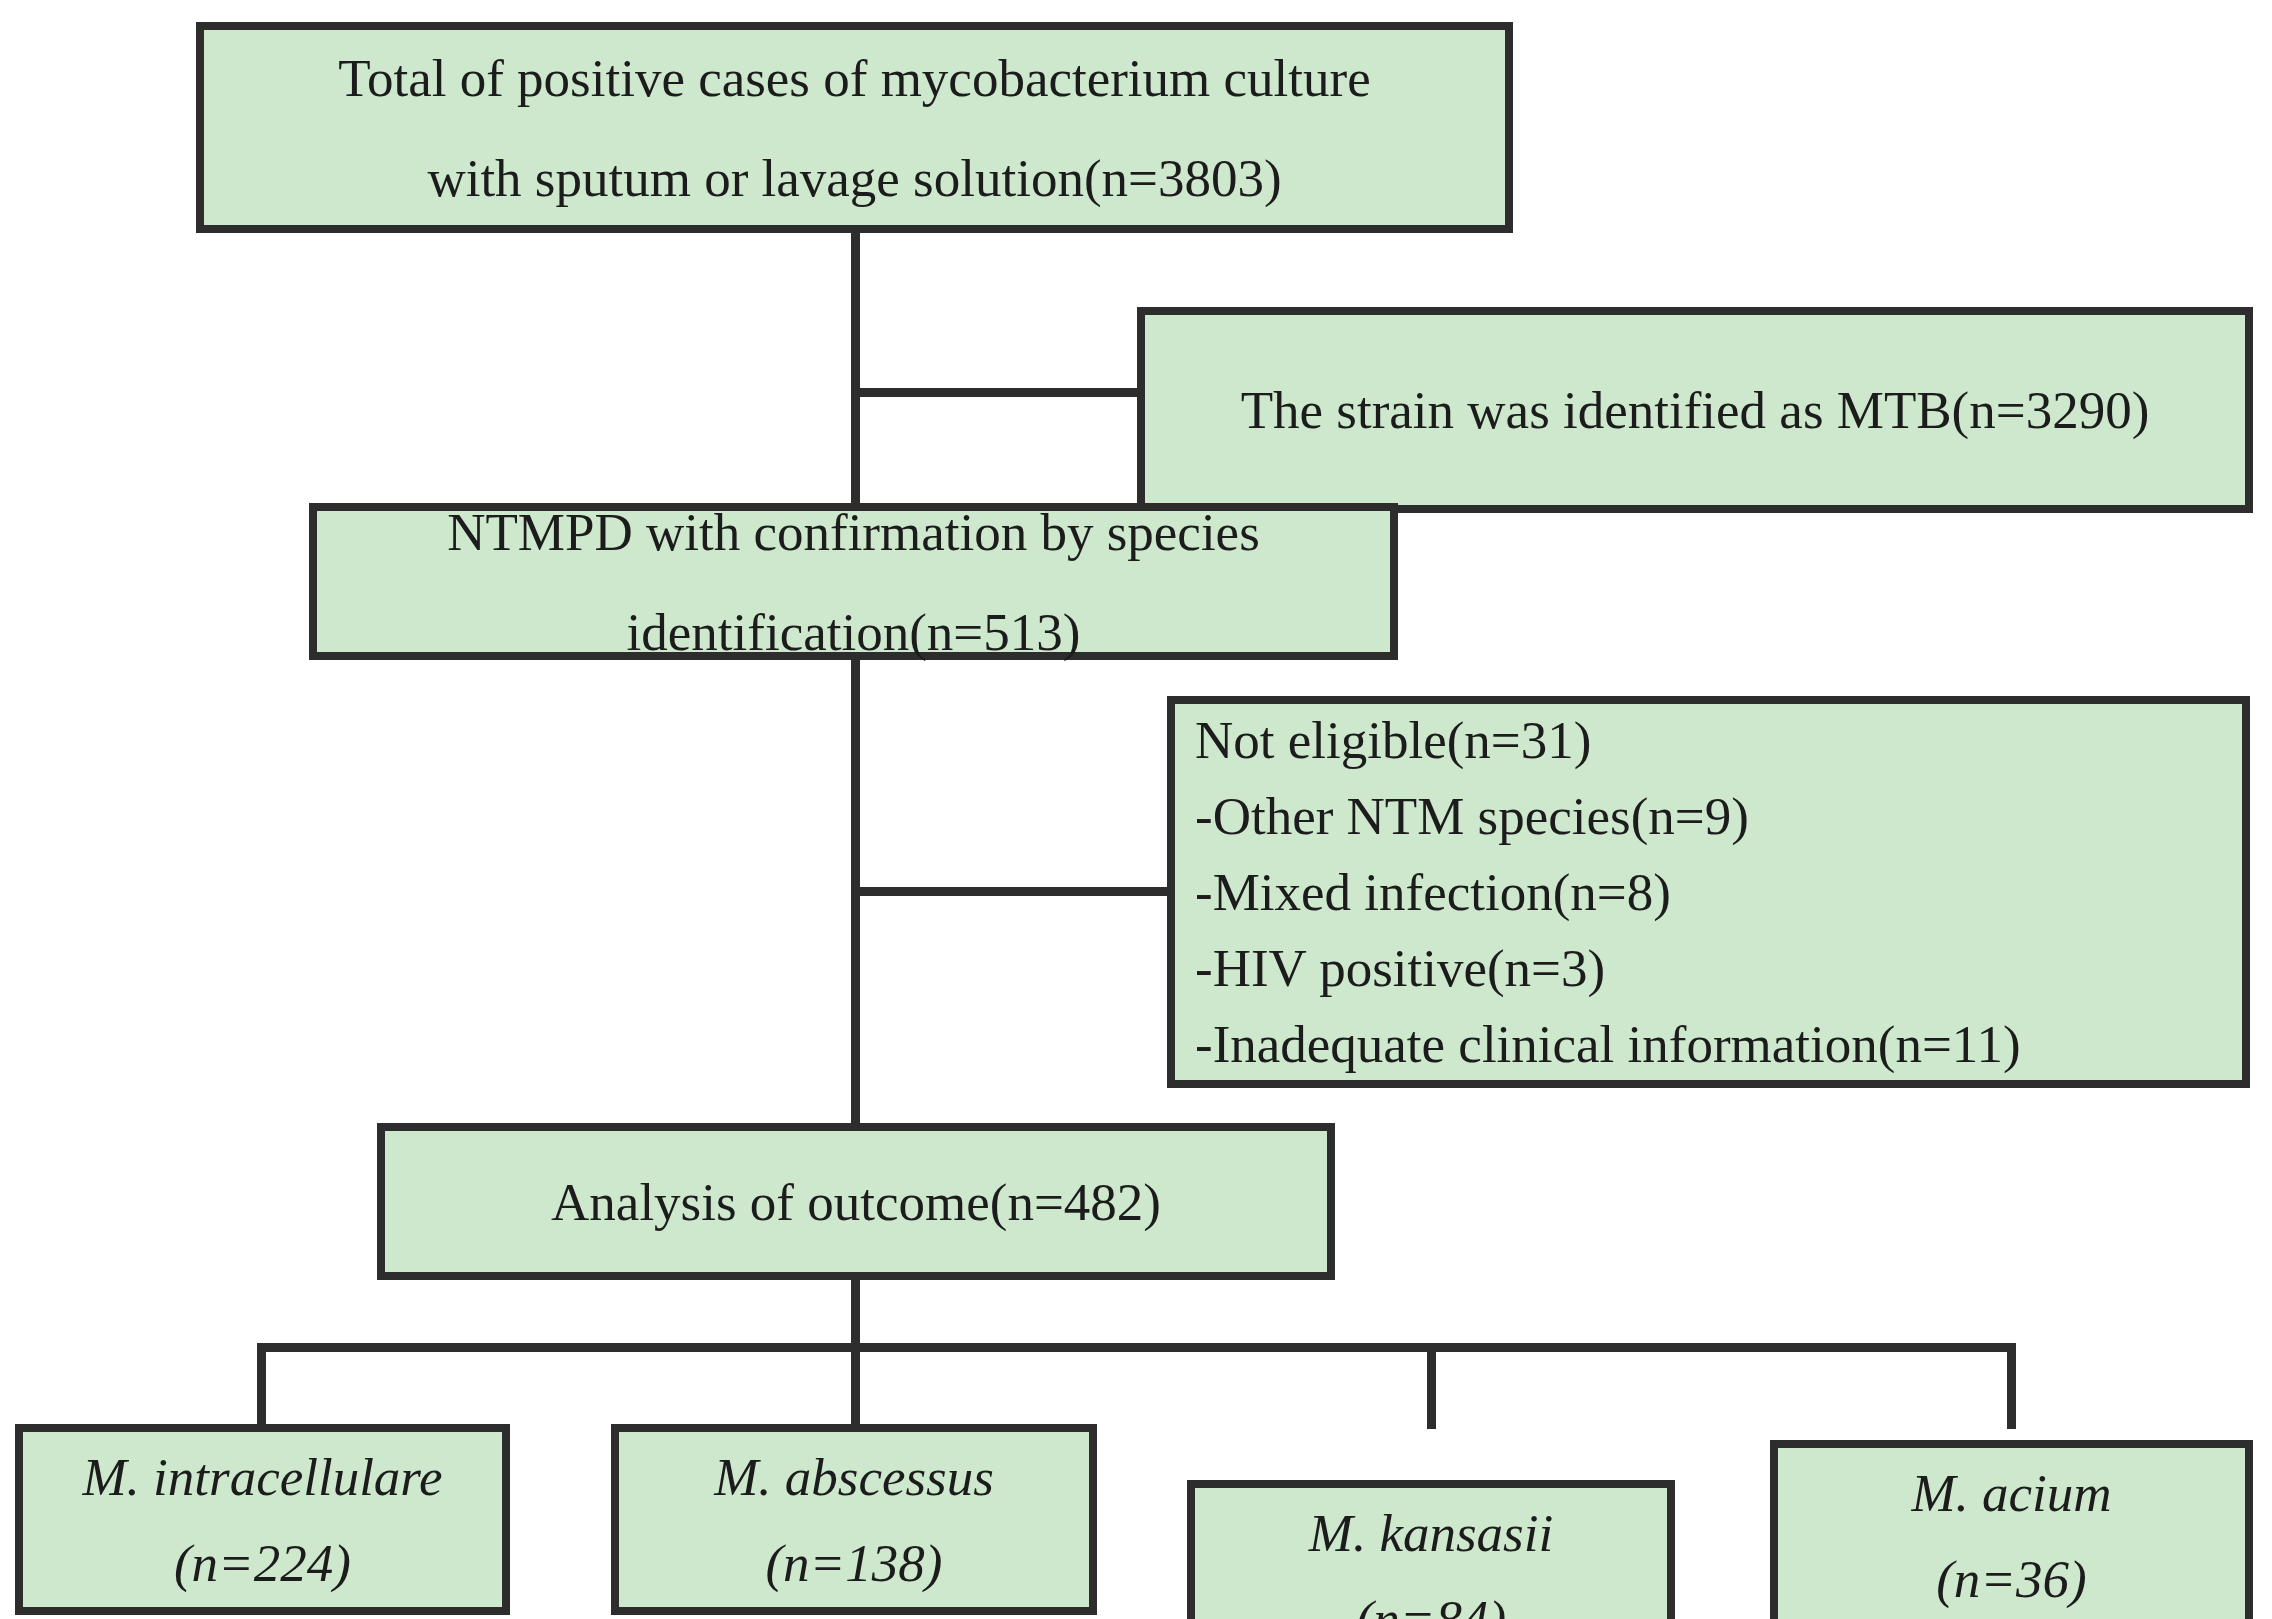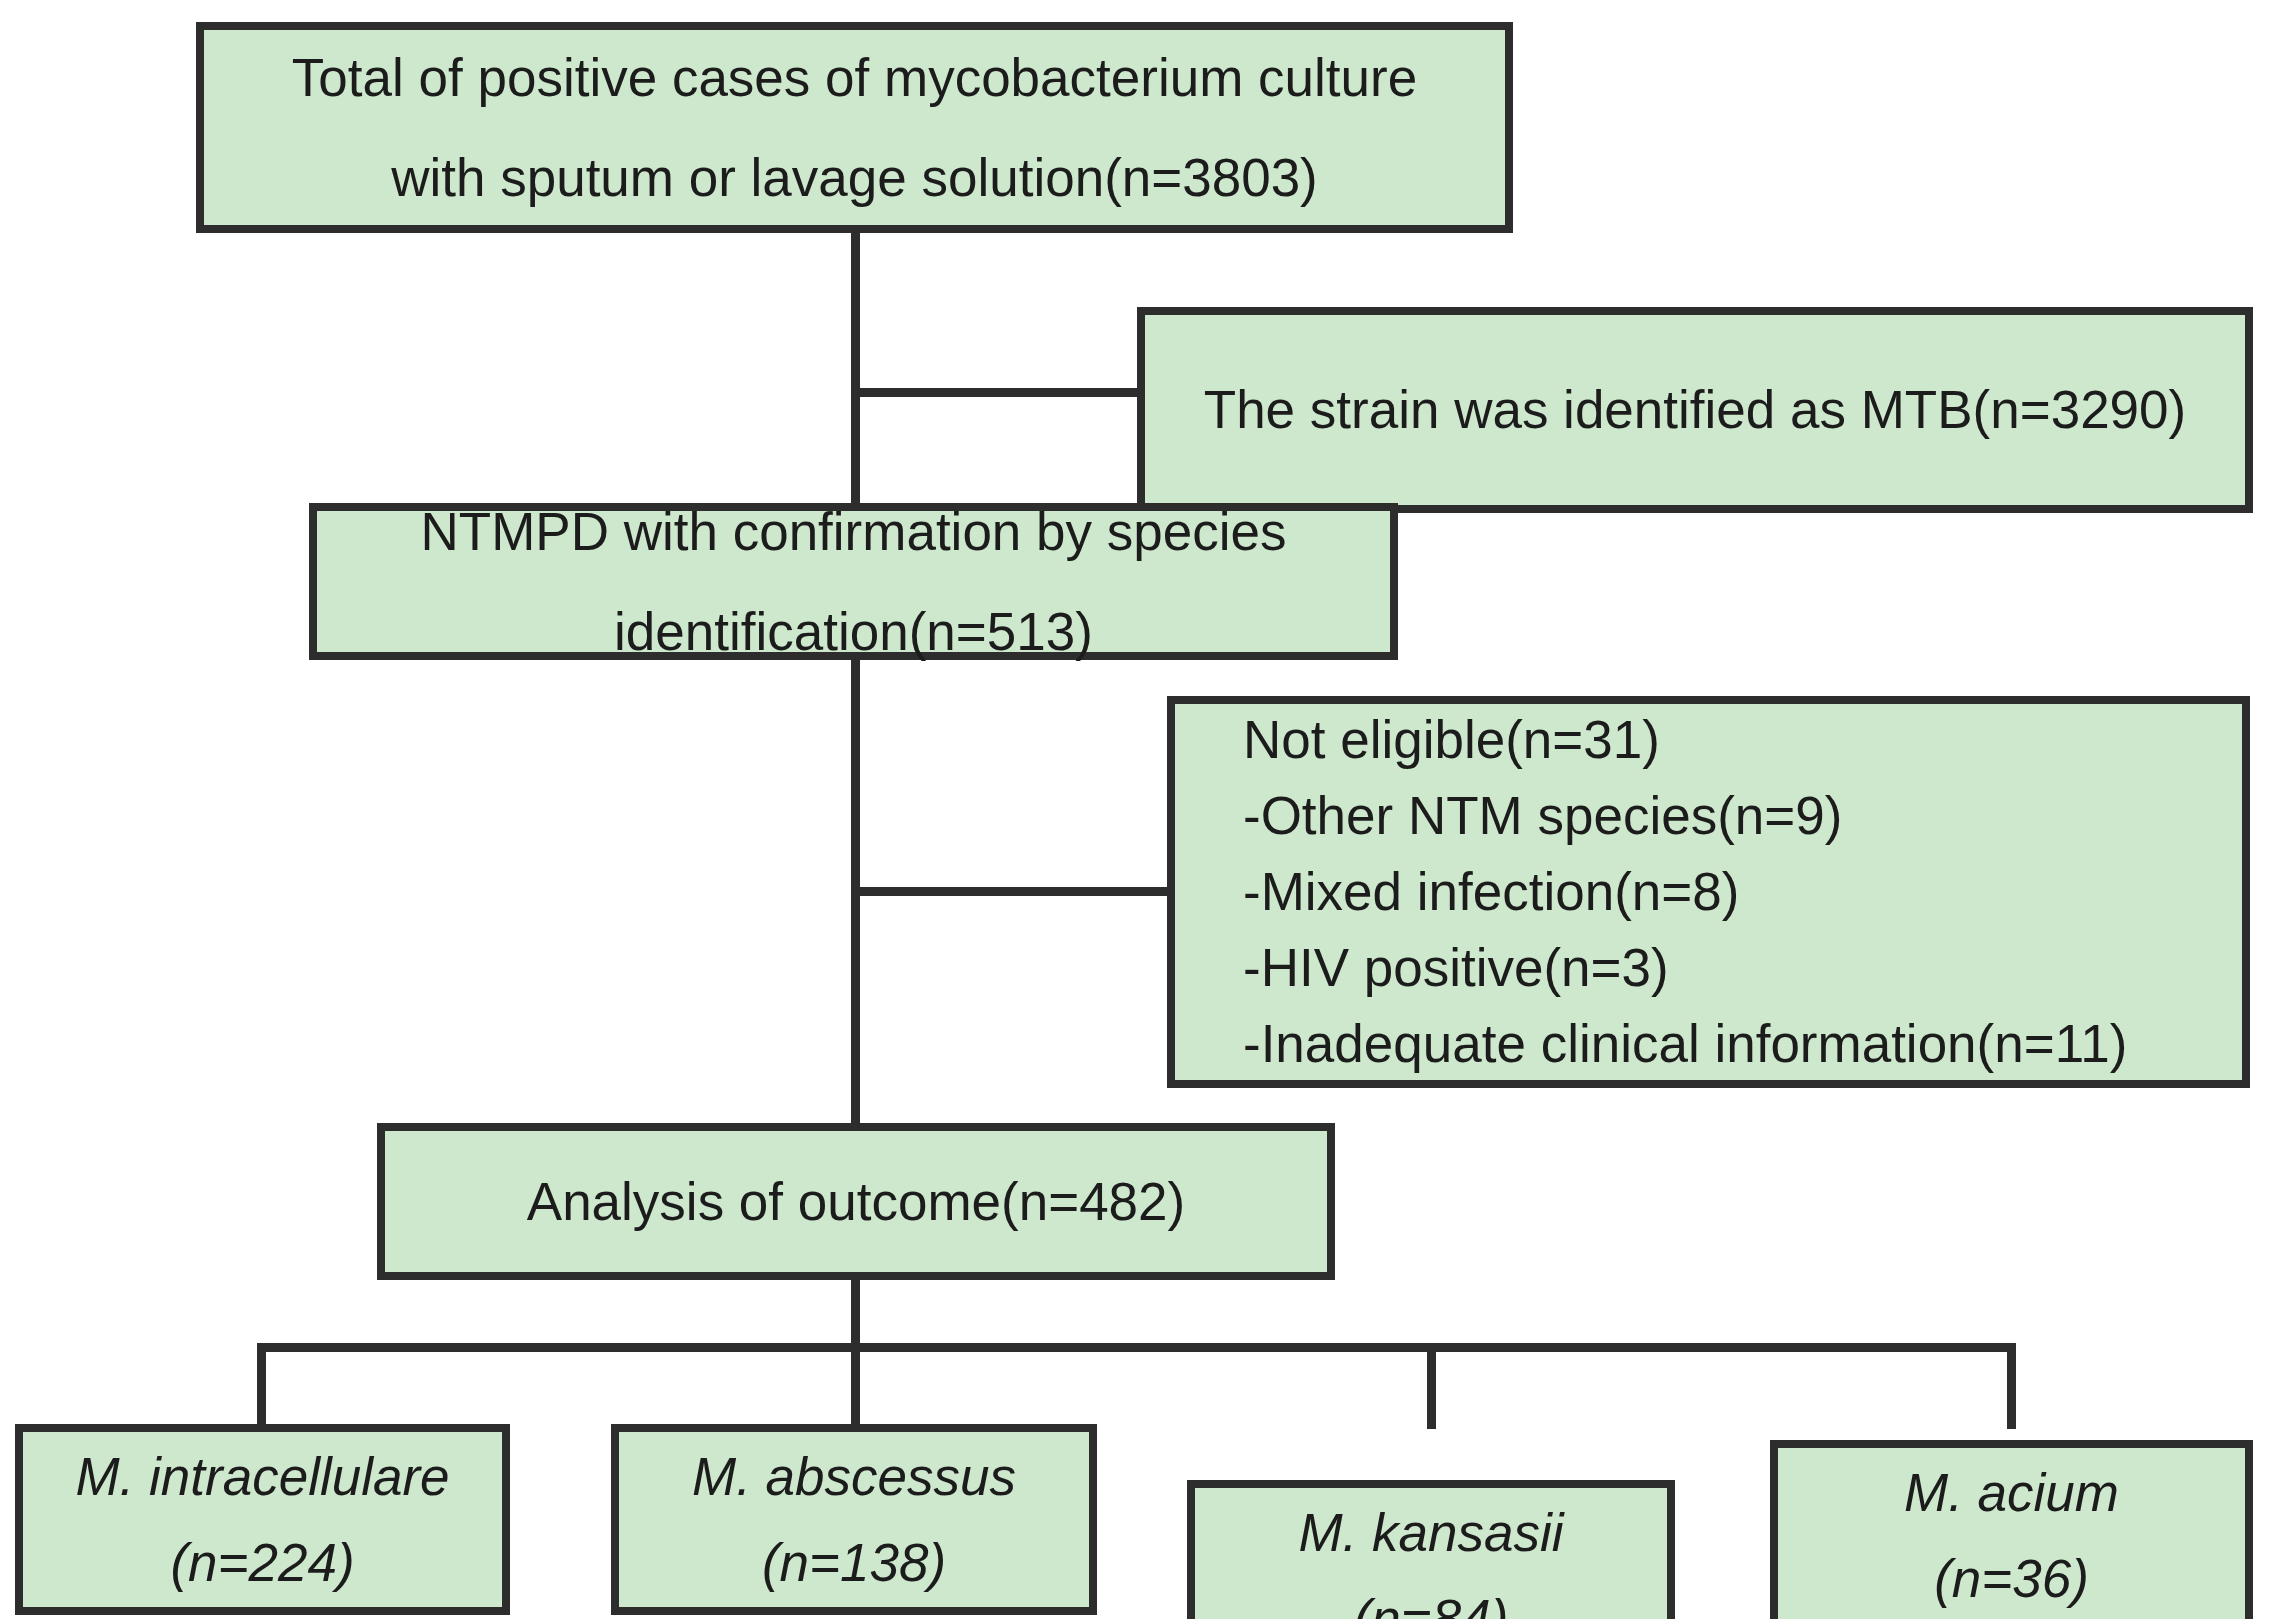--- a/index.html
+++ b/index.html
@@ -12,42 +12,42 @@
   html, body {
     margin: 0;
     padding: 0;
     background: var(--page-bg);
   }
   .canvas {
     position: relative;
     width: 2273px;
     height: 1619px;
     background: var(--page-bg);
-    font-family: Liberation Sans, sans-serif;
+    font-family: Liberation Serif, serif;
     color: var(--text-color);
     overflow: hidden;
   }
   .node {
     position: absolute;
     background: var(--box-fill);
     border: 8px solid var(--box-border);
     box-sizing: border-box;
     display: flex;
     flex-direction: column;
     justify-content: center;
     align-items: center;
     text-align: center;
     font-size: 53px;
     line-height: 100px;
   }
   .node span { display: block; white-space: nowrap; }
   .node.left-align {
     align-items: flex-start;
     text-align: left;
-    padding-left: 68px;
+    padding-left: 20px;
     padding-right: 13.5px;
     line-height: 76px;
   }
   .node.species {
     font-style: italic;
     line-height: 86px;
   }
   .line {
     position: absolute;
     background: var(--line-color);

